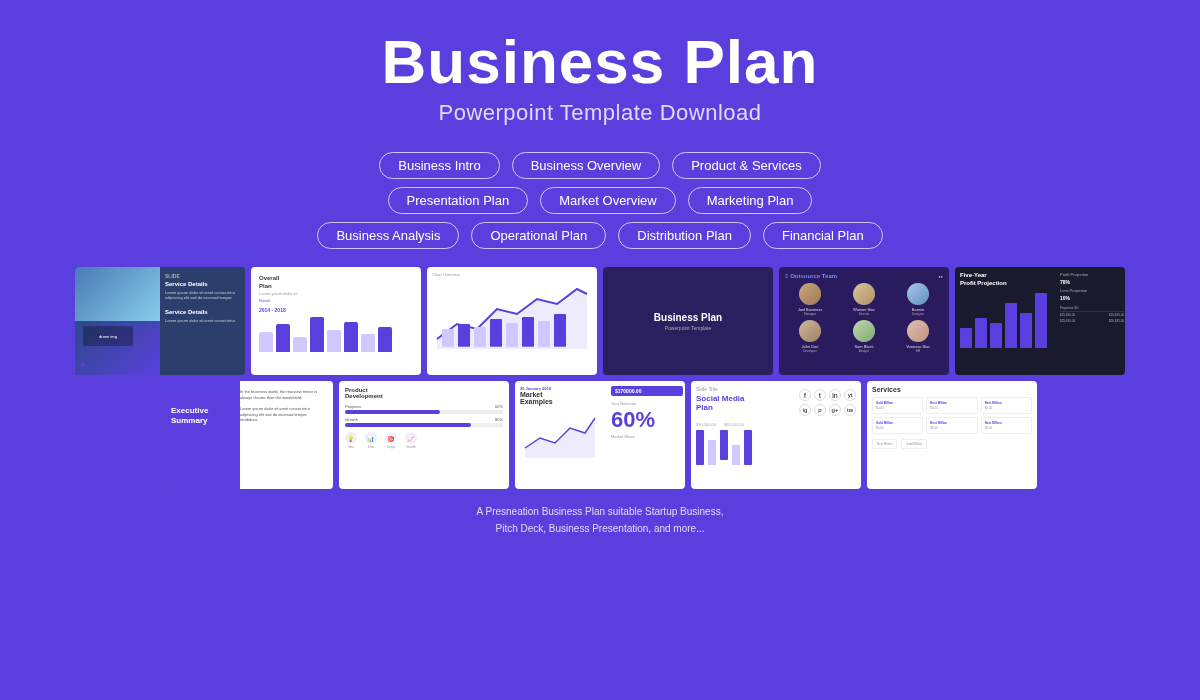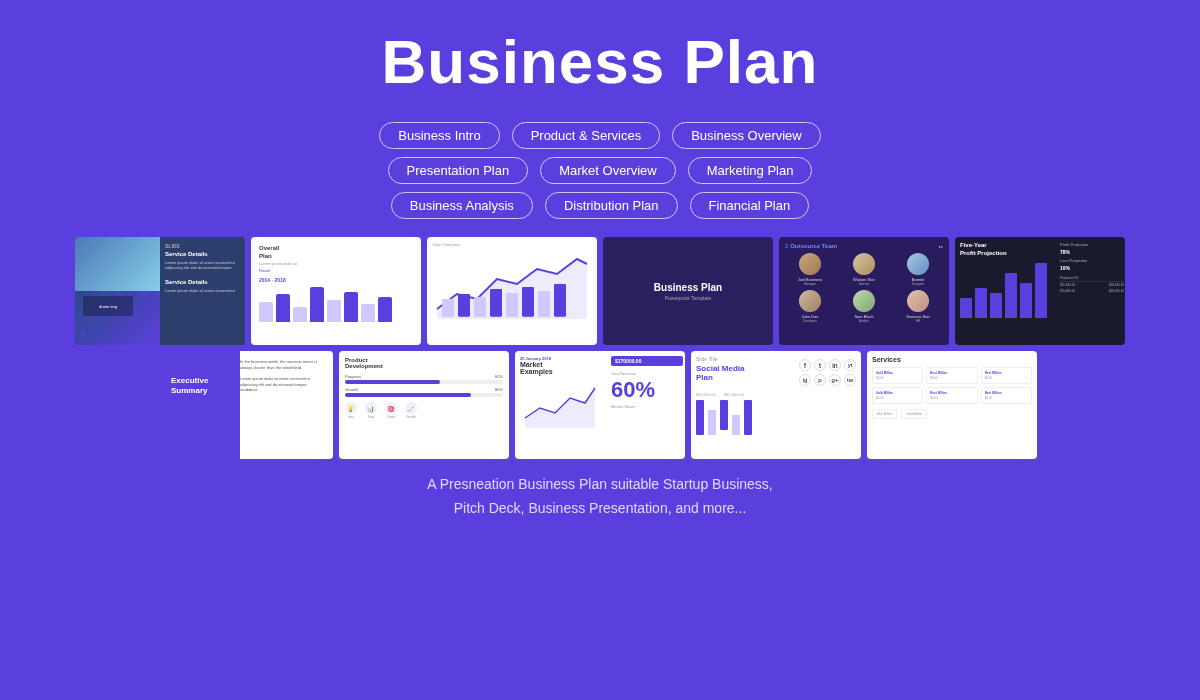--- a/index.html
+++ b/index.html
@@ -275,21 +275,21 @@
       width: 70%;
       height: 100%;
       background: linear-gradient(135deg, #2c4a8a, #4a7ab5, #87ceeb);
       opacity: 0.6;
     }
 
     .footer-section {
       text-align: center;
       margin-top: 14px;
       color: #e0d8ff;
-      font-size: 14px;
+      font-size: 10px;
       line-height: 1.7;
     }
 
     
     .avatar-placeholder {
       width: 100%;
       height: 100%;
       background: linear-gradient(135deg, #888, #bbb);
       border-radius: 50%;
     }
@@ -298,35 +298,37 @@
     .avatar-3 { background: linear-gradient(135deg, #a8c8e8, #6090c0); }
     .avatar-4 { background: linear-gradient(135deg, #d0b8a0, #a08060); }
     .avatar-5 { background: linear-gradient(135deg, #c0d8b0, #80a870); }
     .avatar-6 { background: linear-gradient(135deg, #e0c0b0, #c09080); }
   </style>
 </head>
 <body>
 
 <div class="header-section">
   <div class="main-title">Business Plan</div>
+  <div class="subtitle">Powerpoint Template Download</div>
 </div>
 
 <div class="tags-section">
   <div class="tags-row">
     <span class="tag">Business Intro</span>
+    <span class="tag">Business Overview</span>
     <span class="tag">Product &amp; Services</span>
-    <span class="tag">Business Overview</span>
   </div>
   <div class="tags-row">
     <span class="tag">Presentation Plan</span>
     <span class="tag">Market Overview</span>
     <span class="tag">Marketing Plan</span>
   </div>
   <div class="tags-row">
     <span class="tag">Business Analysis</span>
+    <span class="tag">Operational Plan</span>
     <span class="tag">Distribution Plan</span>
     <span class="tag">Financial Plan</span>
   </div>
 </div>
 
 <div class="slides-section">
   <div class="slides-row row1">
 
     <div class="slide-thumb">
       <div class="slide-inner slide-service">

